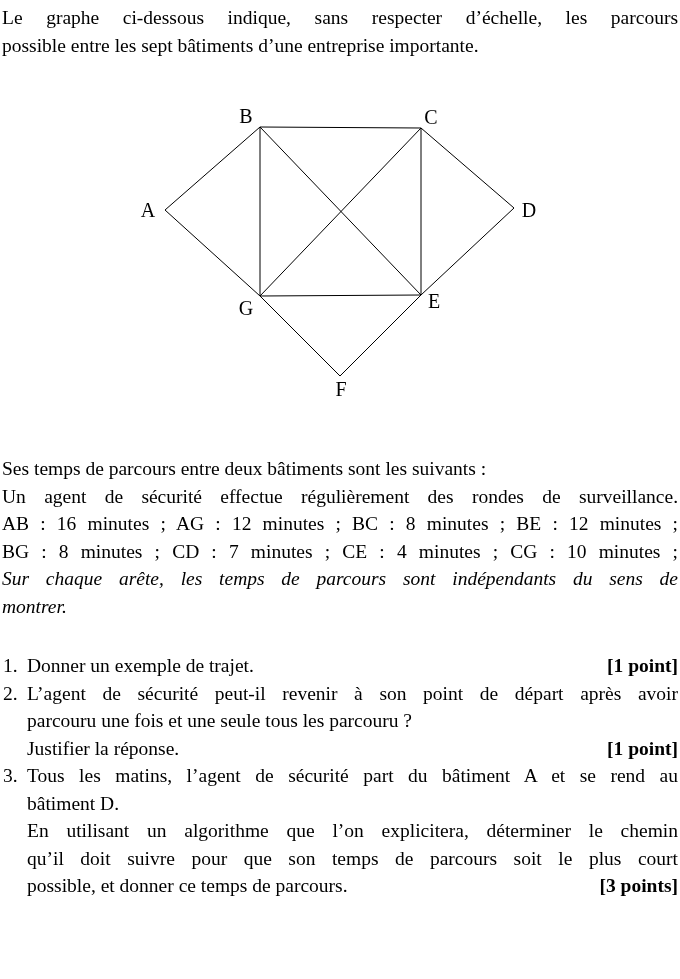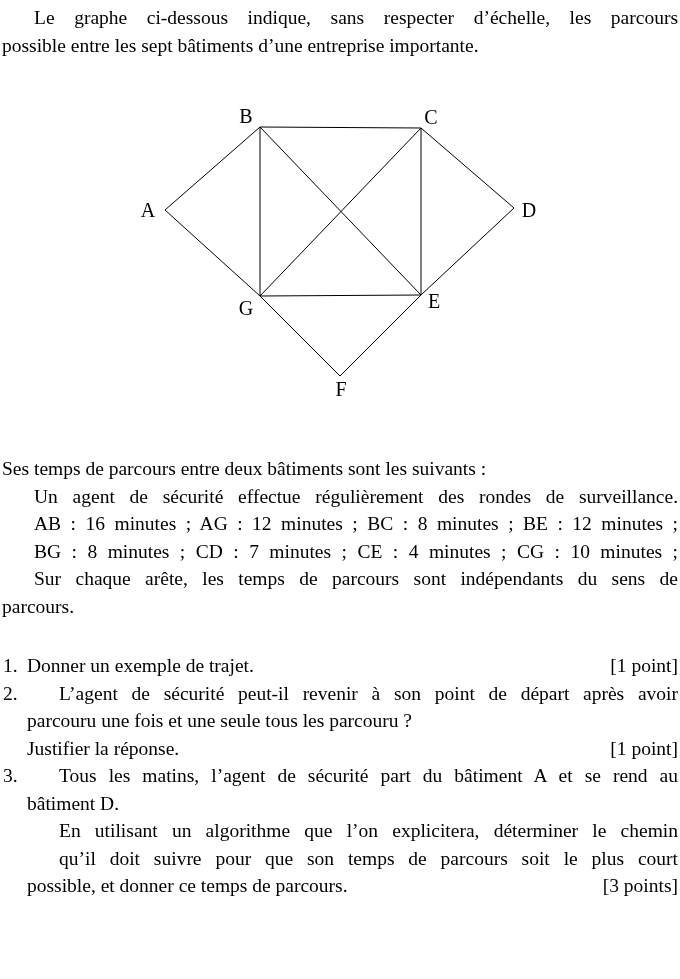--- a/index.html
+++ b/index.html
@@ -21,31 +21,31 @@
     width: 680px;
     padding: 4px 2px 0 2px;
   }
   .line {
     white-space: nowrap;
   }
   .stretch {
     white-space: normal;
     text-align: justify;
     text-align-last: justify;
-    margin-left: 32px;
   }
   .italic {
+    font-style: italic;
   }
   .split {
     display: flex;
     justify-content: space-between;
     align-items: baseline;
   }
   .points {
-    font-weight: normal;
+    font-weight: bold;
   }
   .spacer {
     height: 32px;
   }
   .question {
     position: relative;
     padding-left: 25px;
   }
   .qnum {
     position: absolute;
@@ -99,21 +99,21 @@
       <text x="339" y="337">F</text>
       <text x="244" y="256">G</text>
     </svg>
 
   <div class="times">
     <div class="line">Ses temps de parcours entre deux bâtiments sont les suivants :</div>
     <div class="line stretch">Un agent de sécurité effectue régulièrement des rondes de surveillance.</div>
     <div class="line stretch">AB : 16 minutes ; AG : 12 minutes ; BC : 8 minutes ; BE : 12 minutes ;</div>
     <div class="line stretch">BG : 8 minutes ; CD : 7 minutes ; CE : 4 minutes ; CG : 10 minutes ;</div>
     <div class="line stretch italic">Sur chaque arête, les temps de parcours sont indépendants du sens de</div>
-    <div class="line italic">parcours.</div>
+    <div class="line italic">montrer.</div>
   </div>
 
   <div class="spacer"></div>
 
   <div class="questions">
 
     <div class="question">
       <span class="qnum">1.</span>
       <div class="line split">
         <span>Donner un exemple de trajet.</span>

